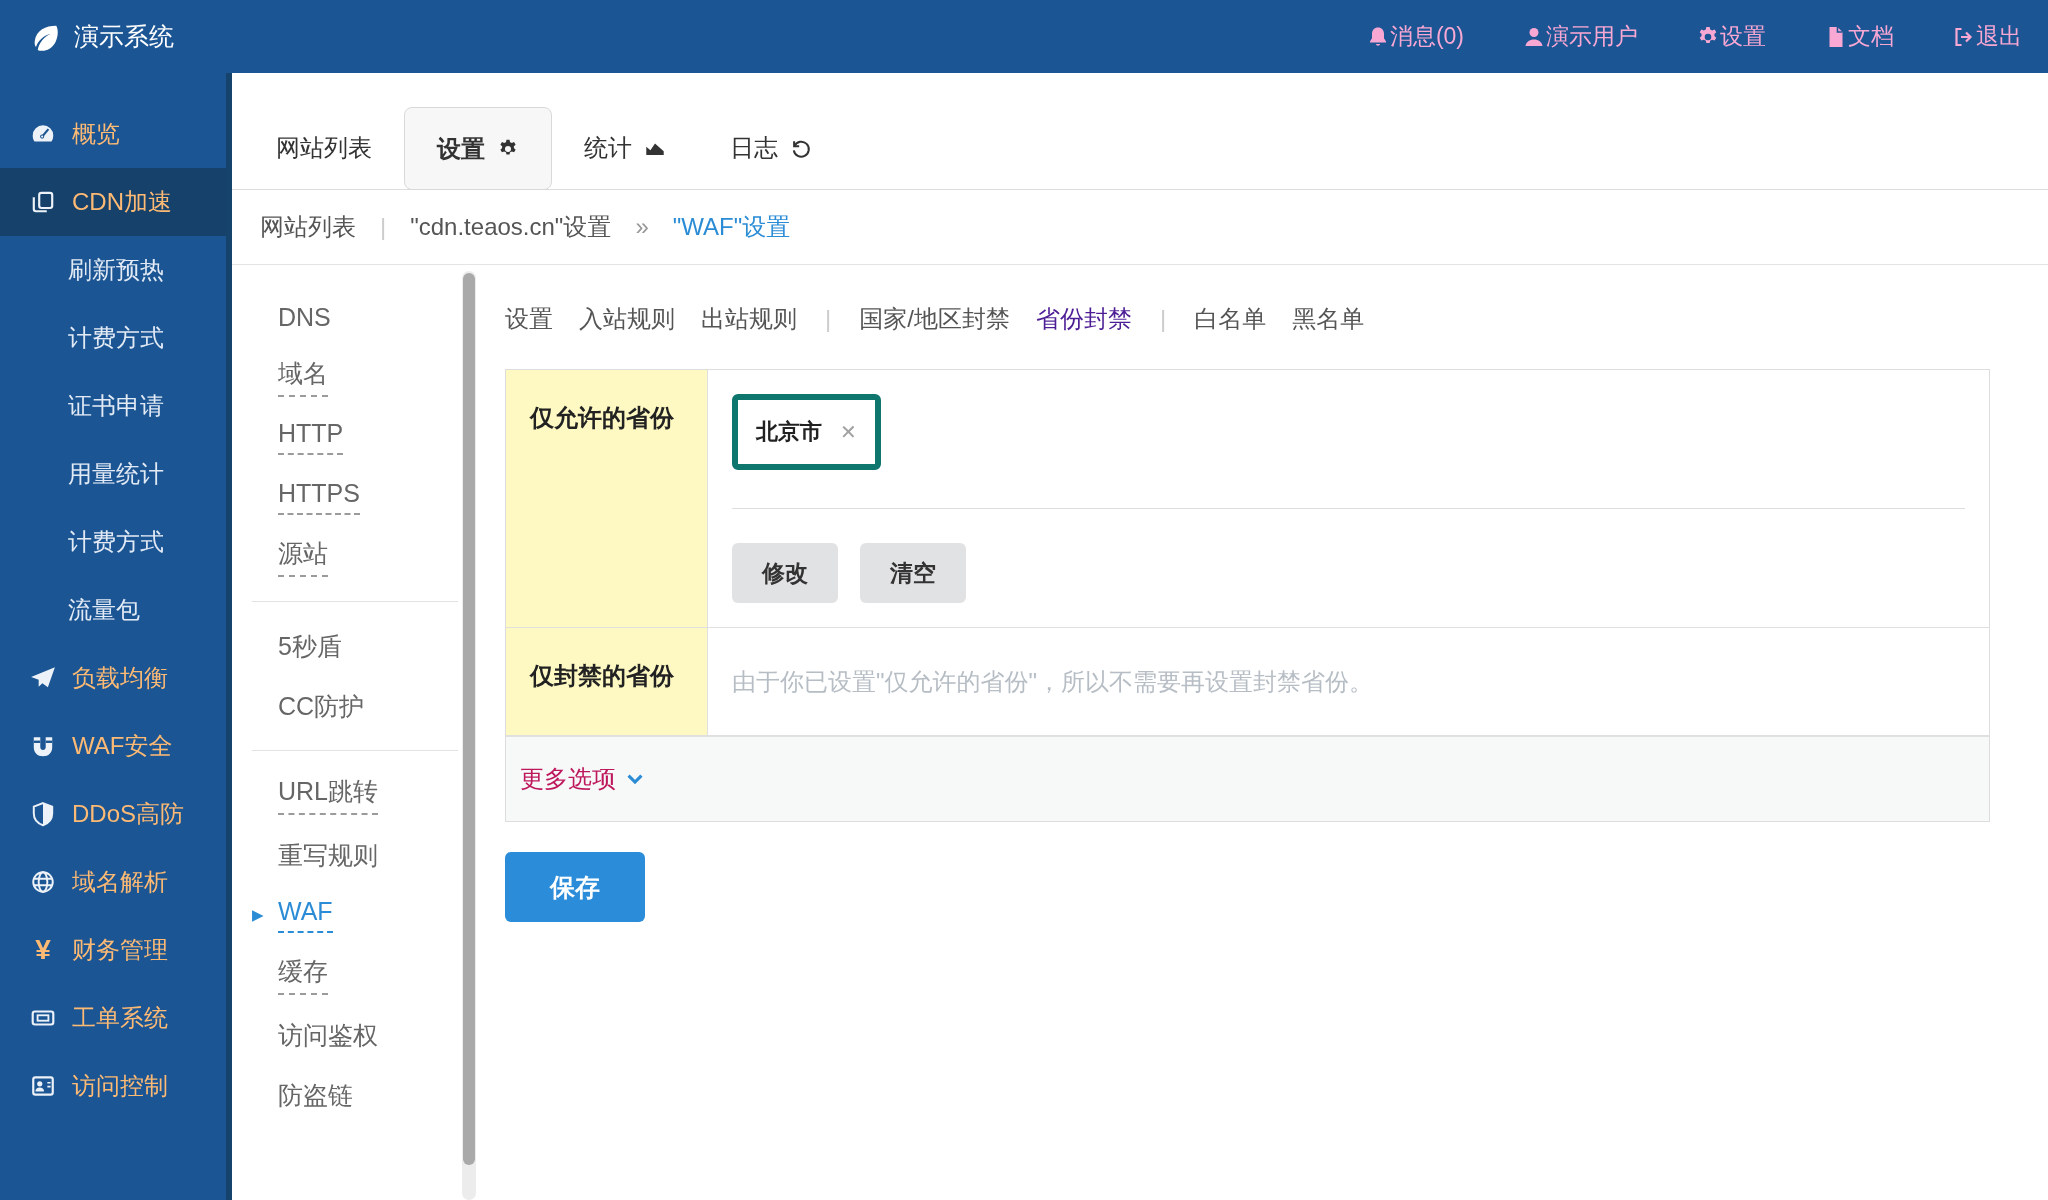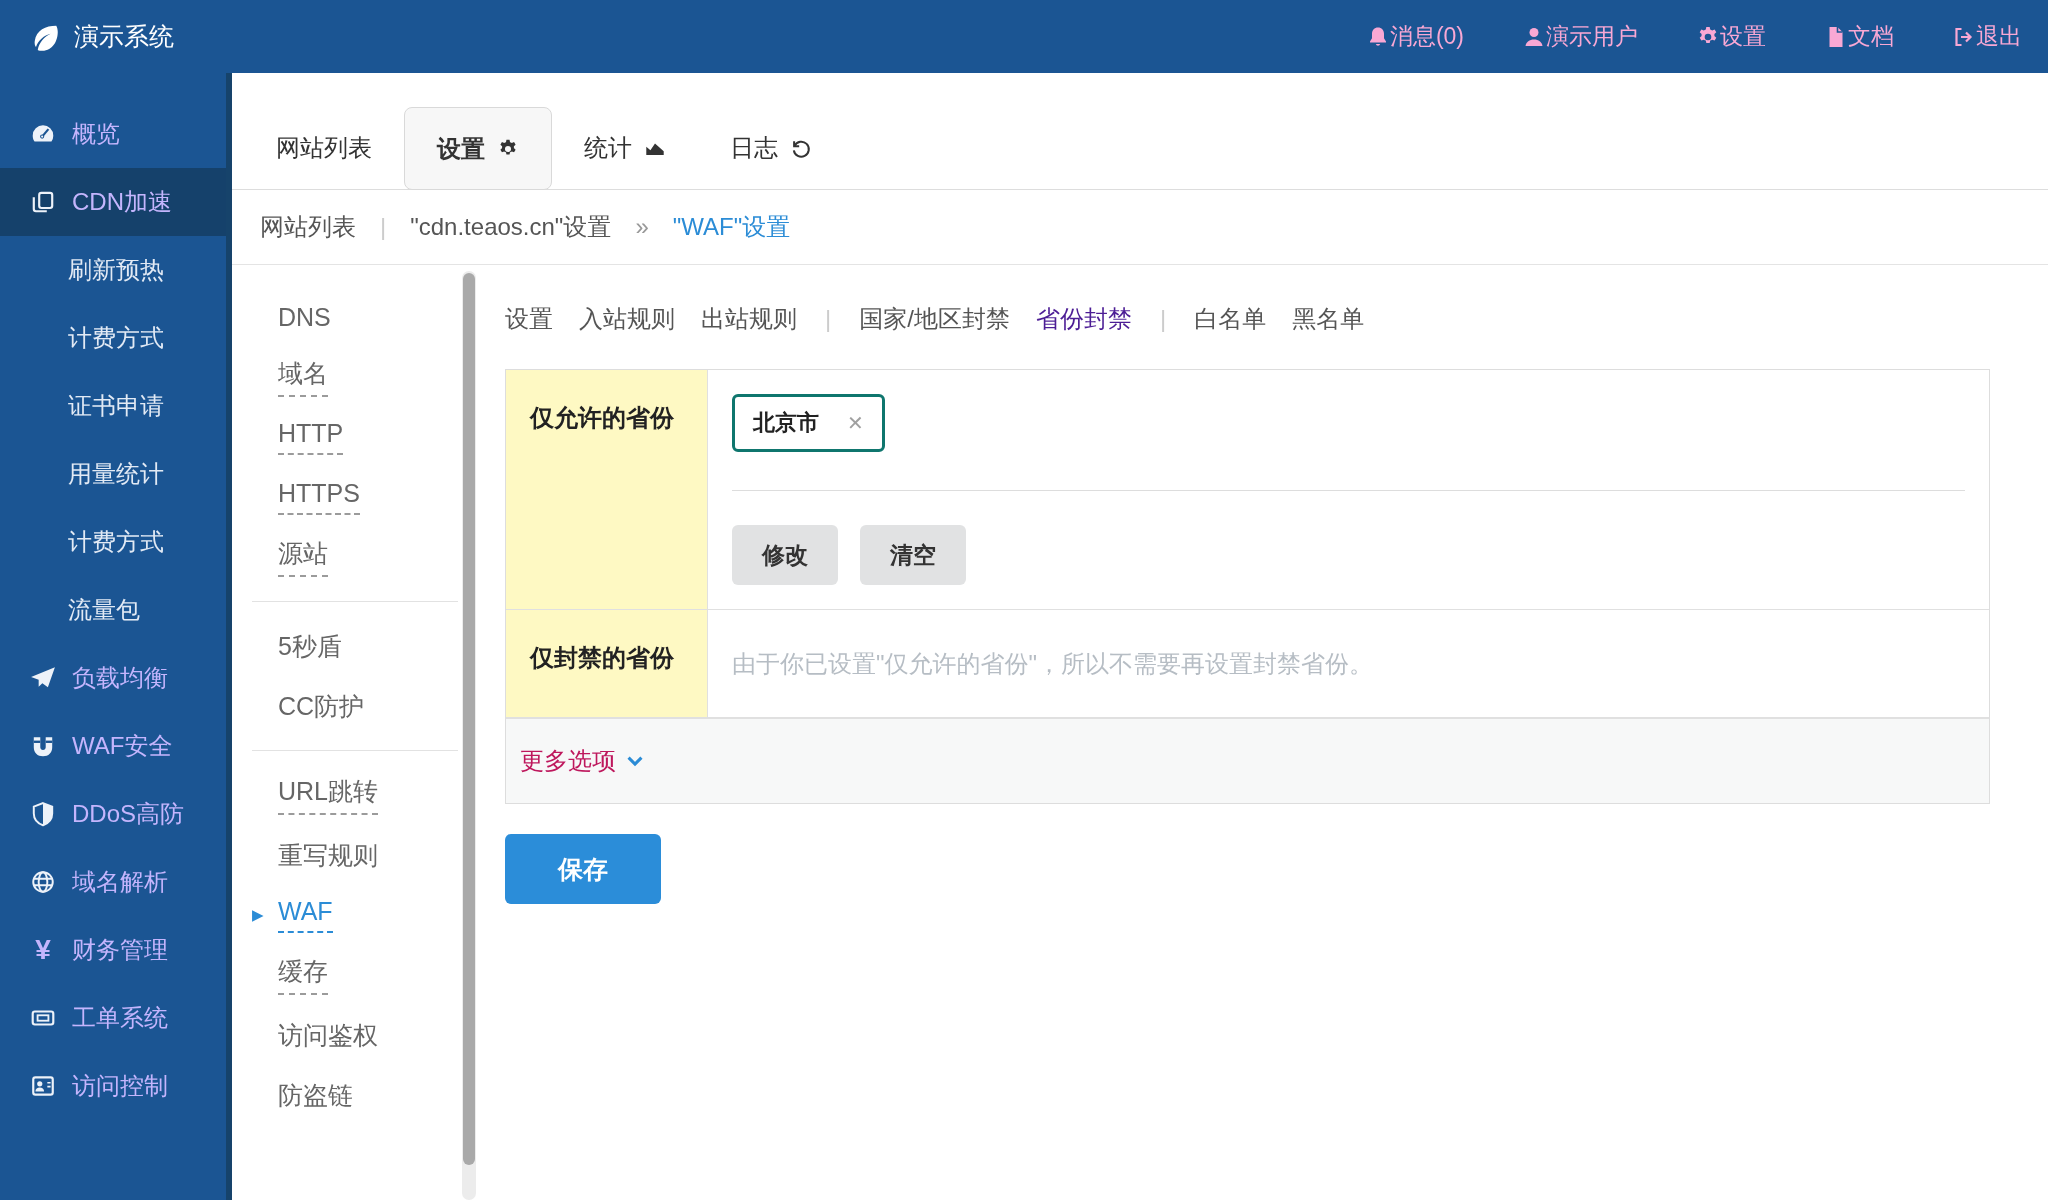--- a/index.html
+++ b/index.html
@@ -14,21 +14,21 @@
   .top-menu { display:flex; align-items:center; gap:58px; }
   .top-item { display:flex; align-items:center; color:#f9a8d4;
     font-size:23px; cursor:pointer; }
   .top-item svg { width:24px; height:24px; }
 
   
   .layout { display:flex; height:1127px; }
   .sidebar { width:232px; background:#1B5593; border-right:6px solid #16436B;
     padding-top:27px; flex:none; }
   .side-item { height:68px; display:flex; align-items:center; gap:16px;
-    padding-left:30px; color:#c4b5fd; font-size:24px; cursor:pointer; }
+    padding-left:30px; color:#fdba74; font-size:24px; cursor:pointer; }
   .side-item .s-icon { width:26px; height:26px; flex:none; display:flex; }
   .side-item .s-icon svg { width:26px; height:26px; }
   .side-item.sub { padding-left:68px; color:#E2EAF5; }
   .side-item.active { background:#15416B; }
 
   .main { flex:1; display:flex; flex-direction:column; min-width:0; }
 
   
   .tabbar { height:117px; border-bottom:1px solid #DDDDDD; display:flex;
     align-items:flex-end; padding-left:12px; }
@@ -69,38 +69,38 @@
   .ctab.active { color:#4c1d95; }
   .csep { color:#CCC; margin:0 2px; }
 
   
   .form-table { margin-top:34px; border:1px solid #DDD; display:grid;
     grid-template-columns:202px 1fr; }
   .cell-label { background:#fef9c3; border-right:1px solid #E0E0E0;
     padding:32px 24px; font-size:24px; font-weight:bold; color:#222; }
   .cell-value { background:#fff; padding:24px; }
   .row-border { border-bottom:1px solid #E0E0E0; }
-  .tag { display:inline-flex; align-items:center; gap:28px; border:3px solid #0f766e;
-    border-radius:6px; background:#fff; padding:11px 18px; font-size:22px;
+  .tag { display:inline-flex; align-items:center; gap:18px; border:6px solid #0f766e;
+    border-radius:6px; background:#fff; padding:17px 18px; font-size:22px;
     font-weight:bold; color:#222; cursor:default; }
   .tag-x { color:#A0A0A0; font-weight:bold; font-size:20px; cursor:pointer; }
   .tag-divider { border-bottom:1px solid #DDD; margin-top:38px; }
   .btn-row { margin-top:34px; display:flex; gap:22px; }
   .gbtn { background:#E1E2E3; border:none; border-radius:6px; height:60px;
     padding:0 30px; font-size:23px; font-weight:bold; color:#333; cursor:pointer;
     font-family:inherit; }
   .cell-note { display:flex; align-items:center; min-height:108px;
     color:#B6BDC4; font-size:24px; }
   .table-footer { grid-column:1 / 3; background:#F7F8F8; border-top:1px solid #E0E0E0;
     padding:26px 14px; }
   .more { display:inline-flex; align-items:center; gap:10px; color:#be185d;
     font-size:24px; cursor:pointer; }
   .more svg { width:18px; height:13px; }
 
-  .save { margin-top:30px; width:156px; height:70px; background:#2B8DD9;
+  .save { margin-top:30px; width:140px; height:70px; background:#2B8DD9;
     color:#fff; border:none; border-radius:6px; font-size:25px; font-weight:bold;
     cursor:pointer; font-family:inherit; }
 </style>
 </head>
 <body>
 
 <div class="topbar">
   <div class="brand">
     <svg viewBox="0 0 24 24" fill="#fff">
         <path d="M21 3c-8.5 0-16 3.5-17.2 12.2-.3 2 .1 3.8 1 4.8 1.8-5.6 6.5-9.5 11.7-10.7-5.2 2.6-9.3 7-10.3 13 .9.5 2.3.7 3.6.7 8.6 0 12.4-8.2 12.4-15 0-1.8-.5-4-1.2-5z"></path>

